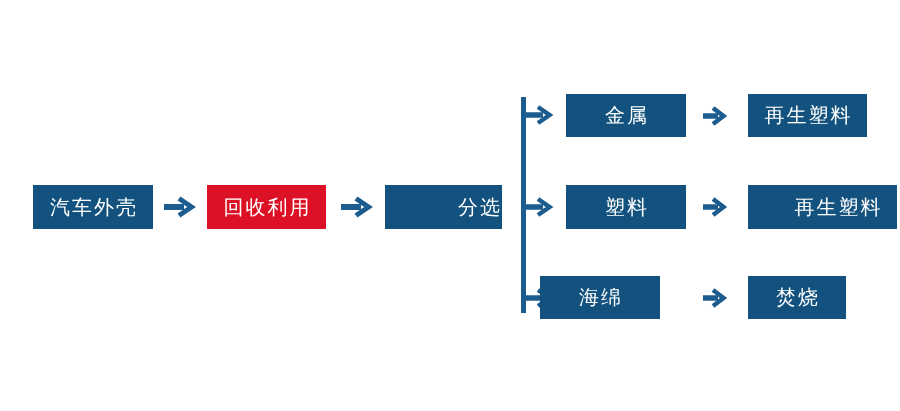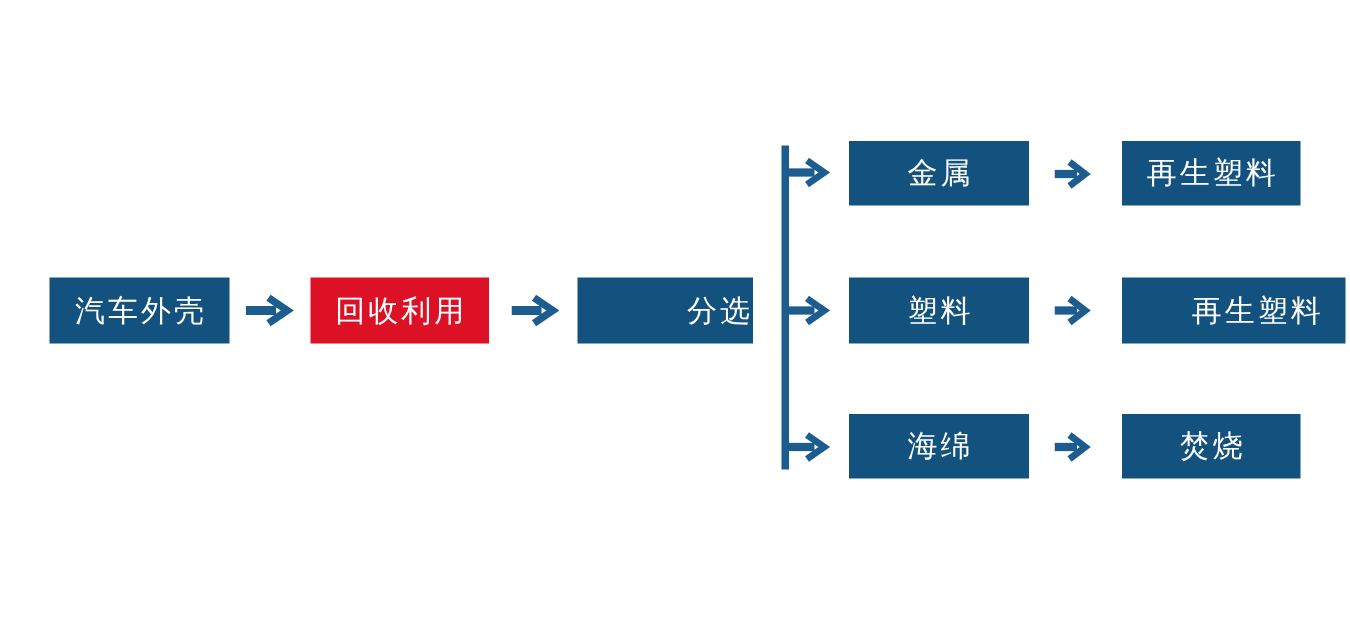--- a/index.html
+++ b/index.html
@@ -21,24 +21,24 @@
     letter-spacing: 2px;
     text-indent: 2px;
     white-space: nowrap;
   }
   
   .n-car      { left: 33px;  top: 185px; width: 120px; height: 44px; }
   .n-crush    { left: 207px; top: 185px; width: 119px; height: 44px; }
   .n-sort     { left: 385px; top: 185px; width: 117px; height: 44px; }
   .n-metal    { left: 566px; top: 94px;  width: 120px; height: 43px; }
   .n-plastic  { left: 566px; top: 185px; width: 120px; height: 44px; }
-  .n-sponge   { left: 566px; top: 276px; width: 120px; height: 43px; }
+  .n-sponge   { left: 540px; top: 276px; width: 120px; height: 43px; }
   .n-recycle  { left: 748px; top: 94px;  width: 119px; height: 43px; }
   .n-replast  { left: 748px; top: 185px; width: 119px; height: 44px; padding-left: 30px; }
-  .n-burn     { left: 748px; top: 276px; width: 119px; height: 43px; }
+  .n-burn     { left: 748px; top: 276px; width: 98px; height: 43px; }
 
   .arrow { position: absolute; display: block; }
   .a-1  { left: 164px; top: 196px; }
   .a-2  { left: 341px; top: 196px; }
   .b-1  { left: 526px; top: 105px; }
   .b-2  { left: 526px; top: 197px; }
   .b-3  { left: 526px; top: 288px; }
   .c-1  { left: 703px; top: 106px; }
   .c-2  { left: 703px; top: 197px; }
   .c-3  { left: 703px; top: 288px; }

